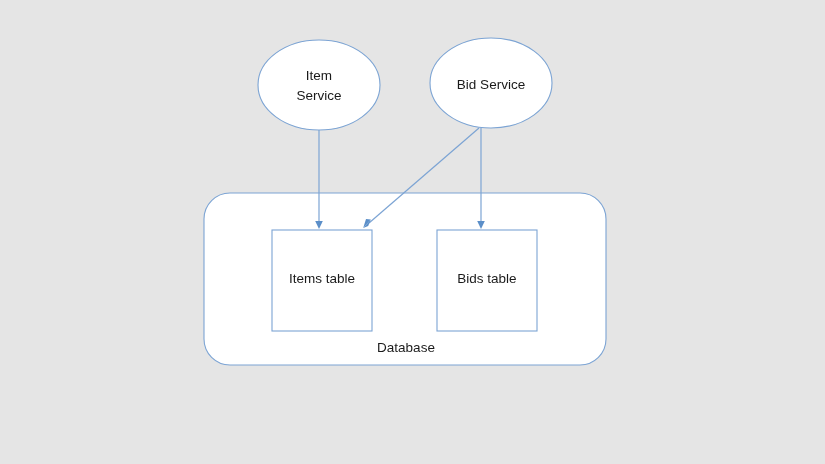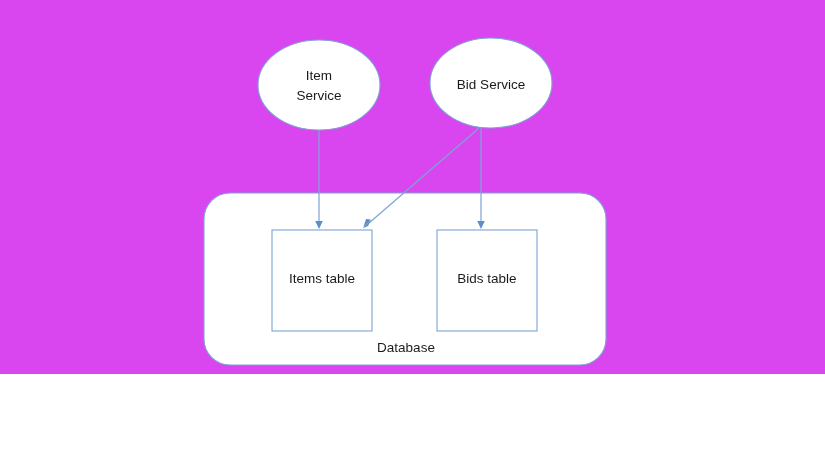--- a/index.html
+++ b/index.html
@@ -6,22 +6,22 @@
     margin: 0;
     padding: 0;
     background: #ffffff;
   }
   body {
     font-family: "Liberation Sans", sans-serif;
   }
   #canvas {
     position: relative;
     width: 825px;
-    height: 374px;
-    background: #d946ef;
+    height: 464px;
+    background: #e5e5e5;
     overflow: hidden;
   }
   svg#diagram {
     position: absolute;
     top: 0;
     left: 0;
     width: 825px;
     height: 464px;
   }
   .shape-stroke {

